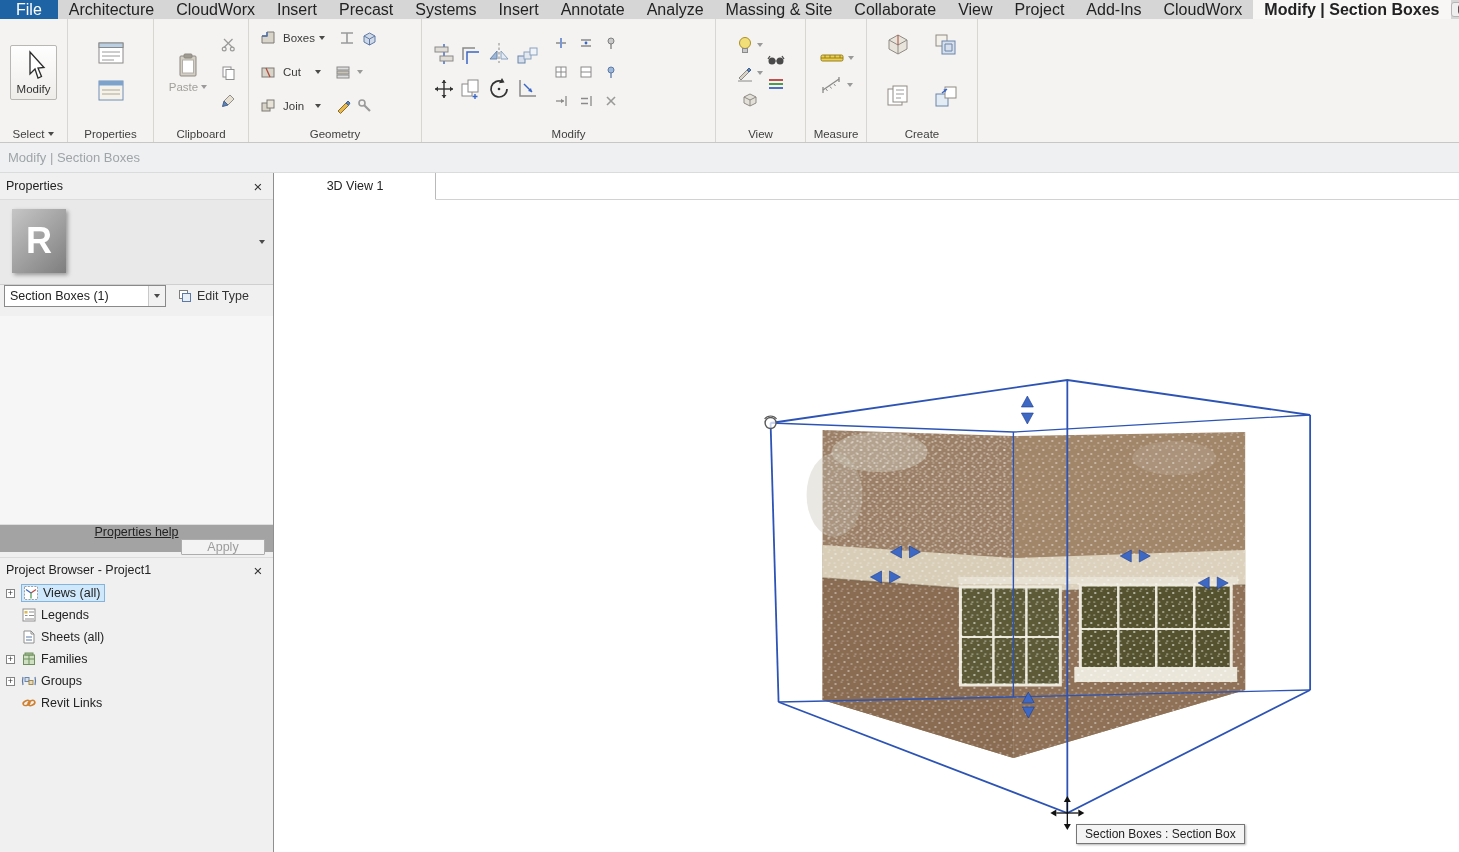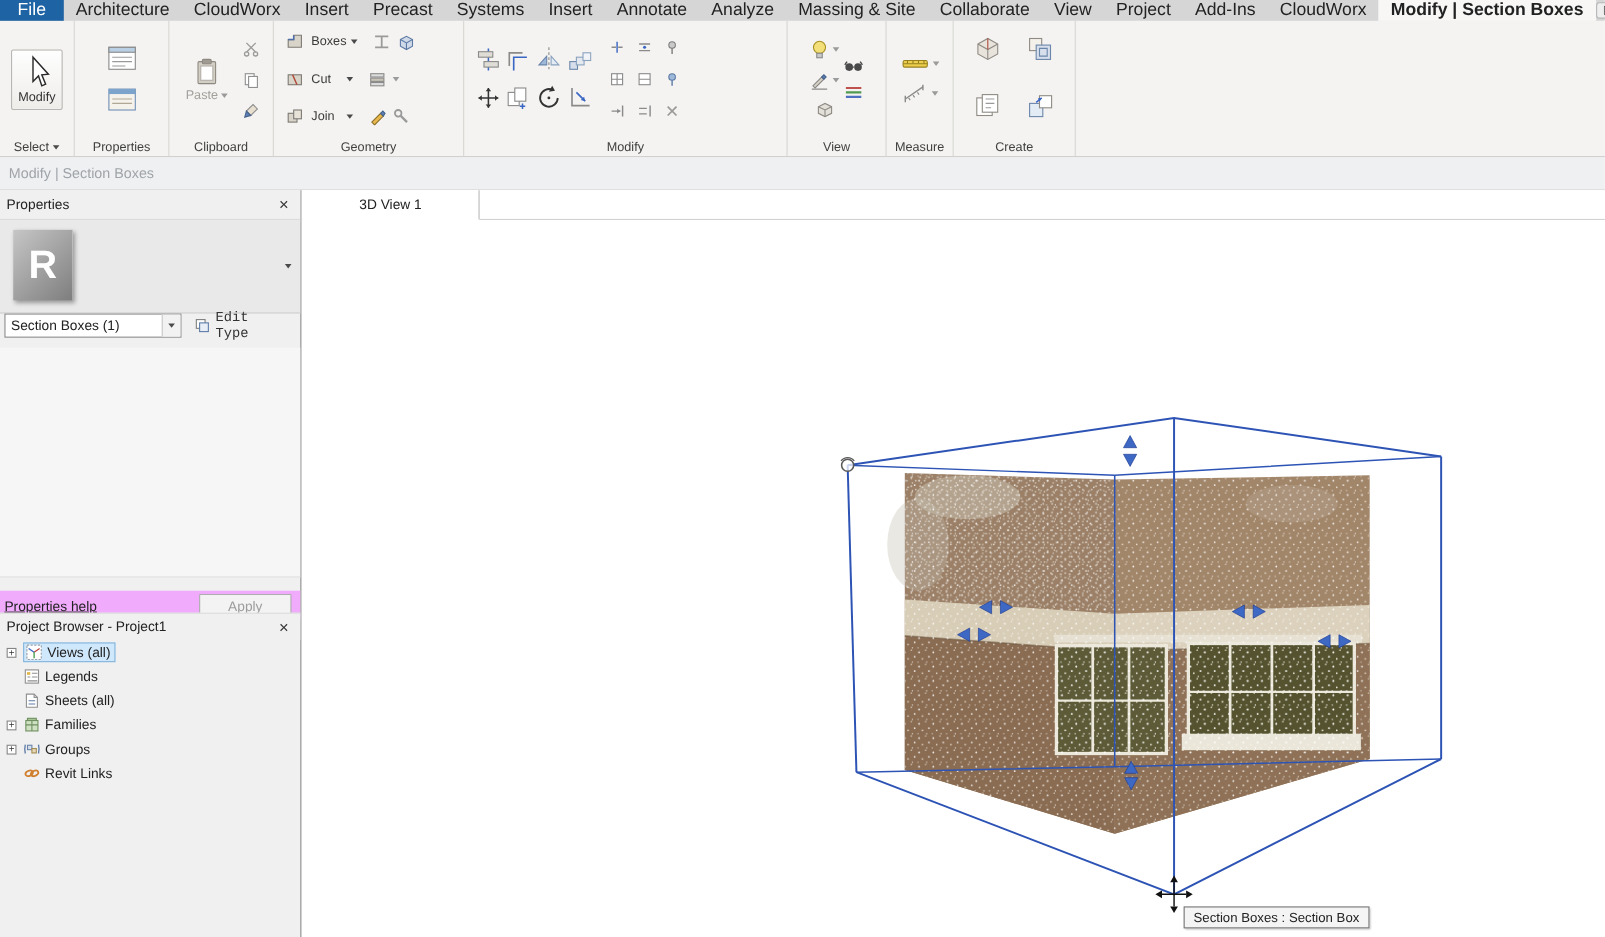--- a/index.html
+++ b/index.html
@@ -43,23 +43,23 @@
 .lp-h{position:absolute;left:0;right:0;height:26px;display:flex;align-items:center;padding:0 6px;background:#f0f0f0;}
 .lp-h .t{flex:1;}
 .xbtn{width:18px;height:18px;display:flex;align-items:center;justify-content:center;font-size:15px;color:#333;}
 .typebox{position:absolute;left:0;right:0;top:26px;height:86px;background:#e9e9e9;border-top:1px solid #dcdcdc;border-bottom:1px solid #cfcfcf;}
 .rbadge{position:absolute;left:12px;top:9px;width:54px;height:64px;background:linear-gradient(135deg,#c6c6c6,#7e7e7e);color:#fff;font-size:36px;font-weight:bold;display:flex;align-items:center;justify-content:center;box-shadow:2px 2px 4px rgba(0,0,0,.35);}
 .typebox .dd{position:absolute;right:8px;top:40px;}
 .selrow{position:absolute;left:0;right:0;top:112px;height:31px;display:flex;align-items:flex-start;gap:6px;padding:0 4px;}
 .combo{width:162px;height:22px;border:1px solid #898989;background:#fff;display:flex;align-items:center;}
 .combo .v{flex:1;padding:0 5px;white-space:nowrap;overflow:hidden;}
 .combo .dd{width:17px;height:100%;border-left:1px solid #c9c9c9;background:#f2f2f2;display:flex;align-items:center;justify-content:center;}
-.edittype{height:22px;display:flex;align-items:center;gap:5px;padding:0 6px;color:#333;font-family:Liberation Mono, monospace;}
+.edittype{height:22px;display:flex;align-items:center;gap:5px;padding:0 6px;color:#333;}
 .propsempty{position:absolute;left:0;right:0;top:143px;height:209px;background:#f6f6f6;border-bottom:1px solid #dedede;}
-.helprow{position:absolute;left:0;right:0;top:364px;height:27px;display:flex;align-items:center;padding:0 4px;background:#f0abfc;}
+.helprow{position:absolute;left:0;right:0;top:352px;height:27px;display:flex;align-items:center;padding:0 4px;background:#a3a3a3;flex-direction:column;}
 .helplink{text-decoration:underline;color:#222;}
 .applybtn{margin-left:auto;margin-right:4px;width:84px;height:21px;border:1px solid #adadad;background:#f3f3f3;color:#9c9c9c;display:flex;align-items:center;justify-content:center;border-radius:1px;}
 .pb-h{position:absolute;left:0;right:0;top:384px;height:25px;display:flex;align-items:center;padding:0 6px;background:#f0f0f0;border-top:1px solid #dcdcdc;}
 .tree{position:absolute;left:0;right:0;top:409px;bottom:0;}
 .trow{height:22px;display:flex;align-items:center;}
 .exp{width:9px;height:9px;border:1px solid #848484;background:#fff;font-size:9px;line-height:7px;text-align:center;color:#333;margin:0 6px;flex:none;}
 .pad{width:21px;flex:none;}
 .ticon{margin-right:4px;flex:none;}
 .sel-hl{display:flex;align-items:center;background:#cfe8fb;border:1px solid #84b3dc;padding:0 4px 0 1px;}
 

